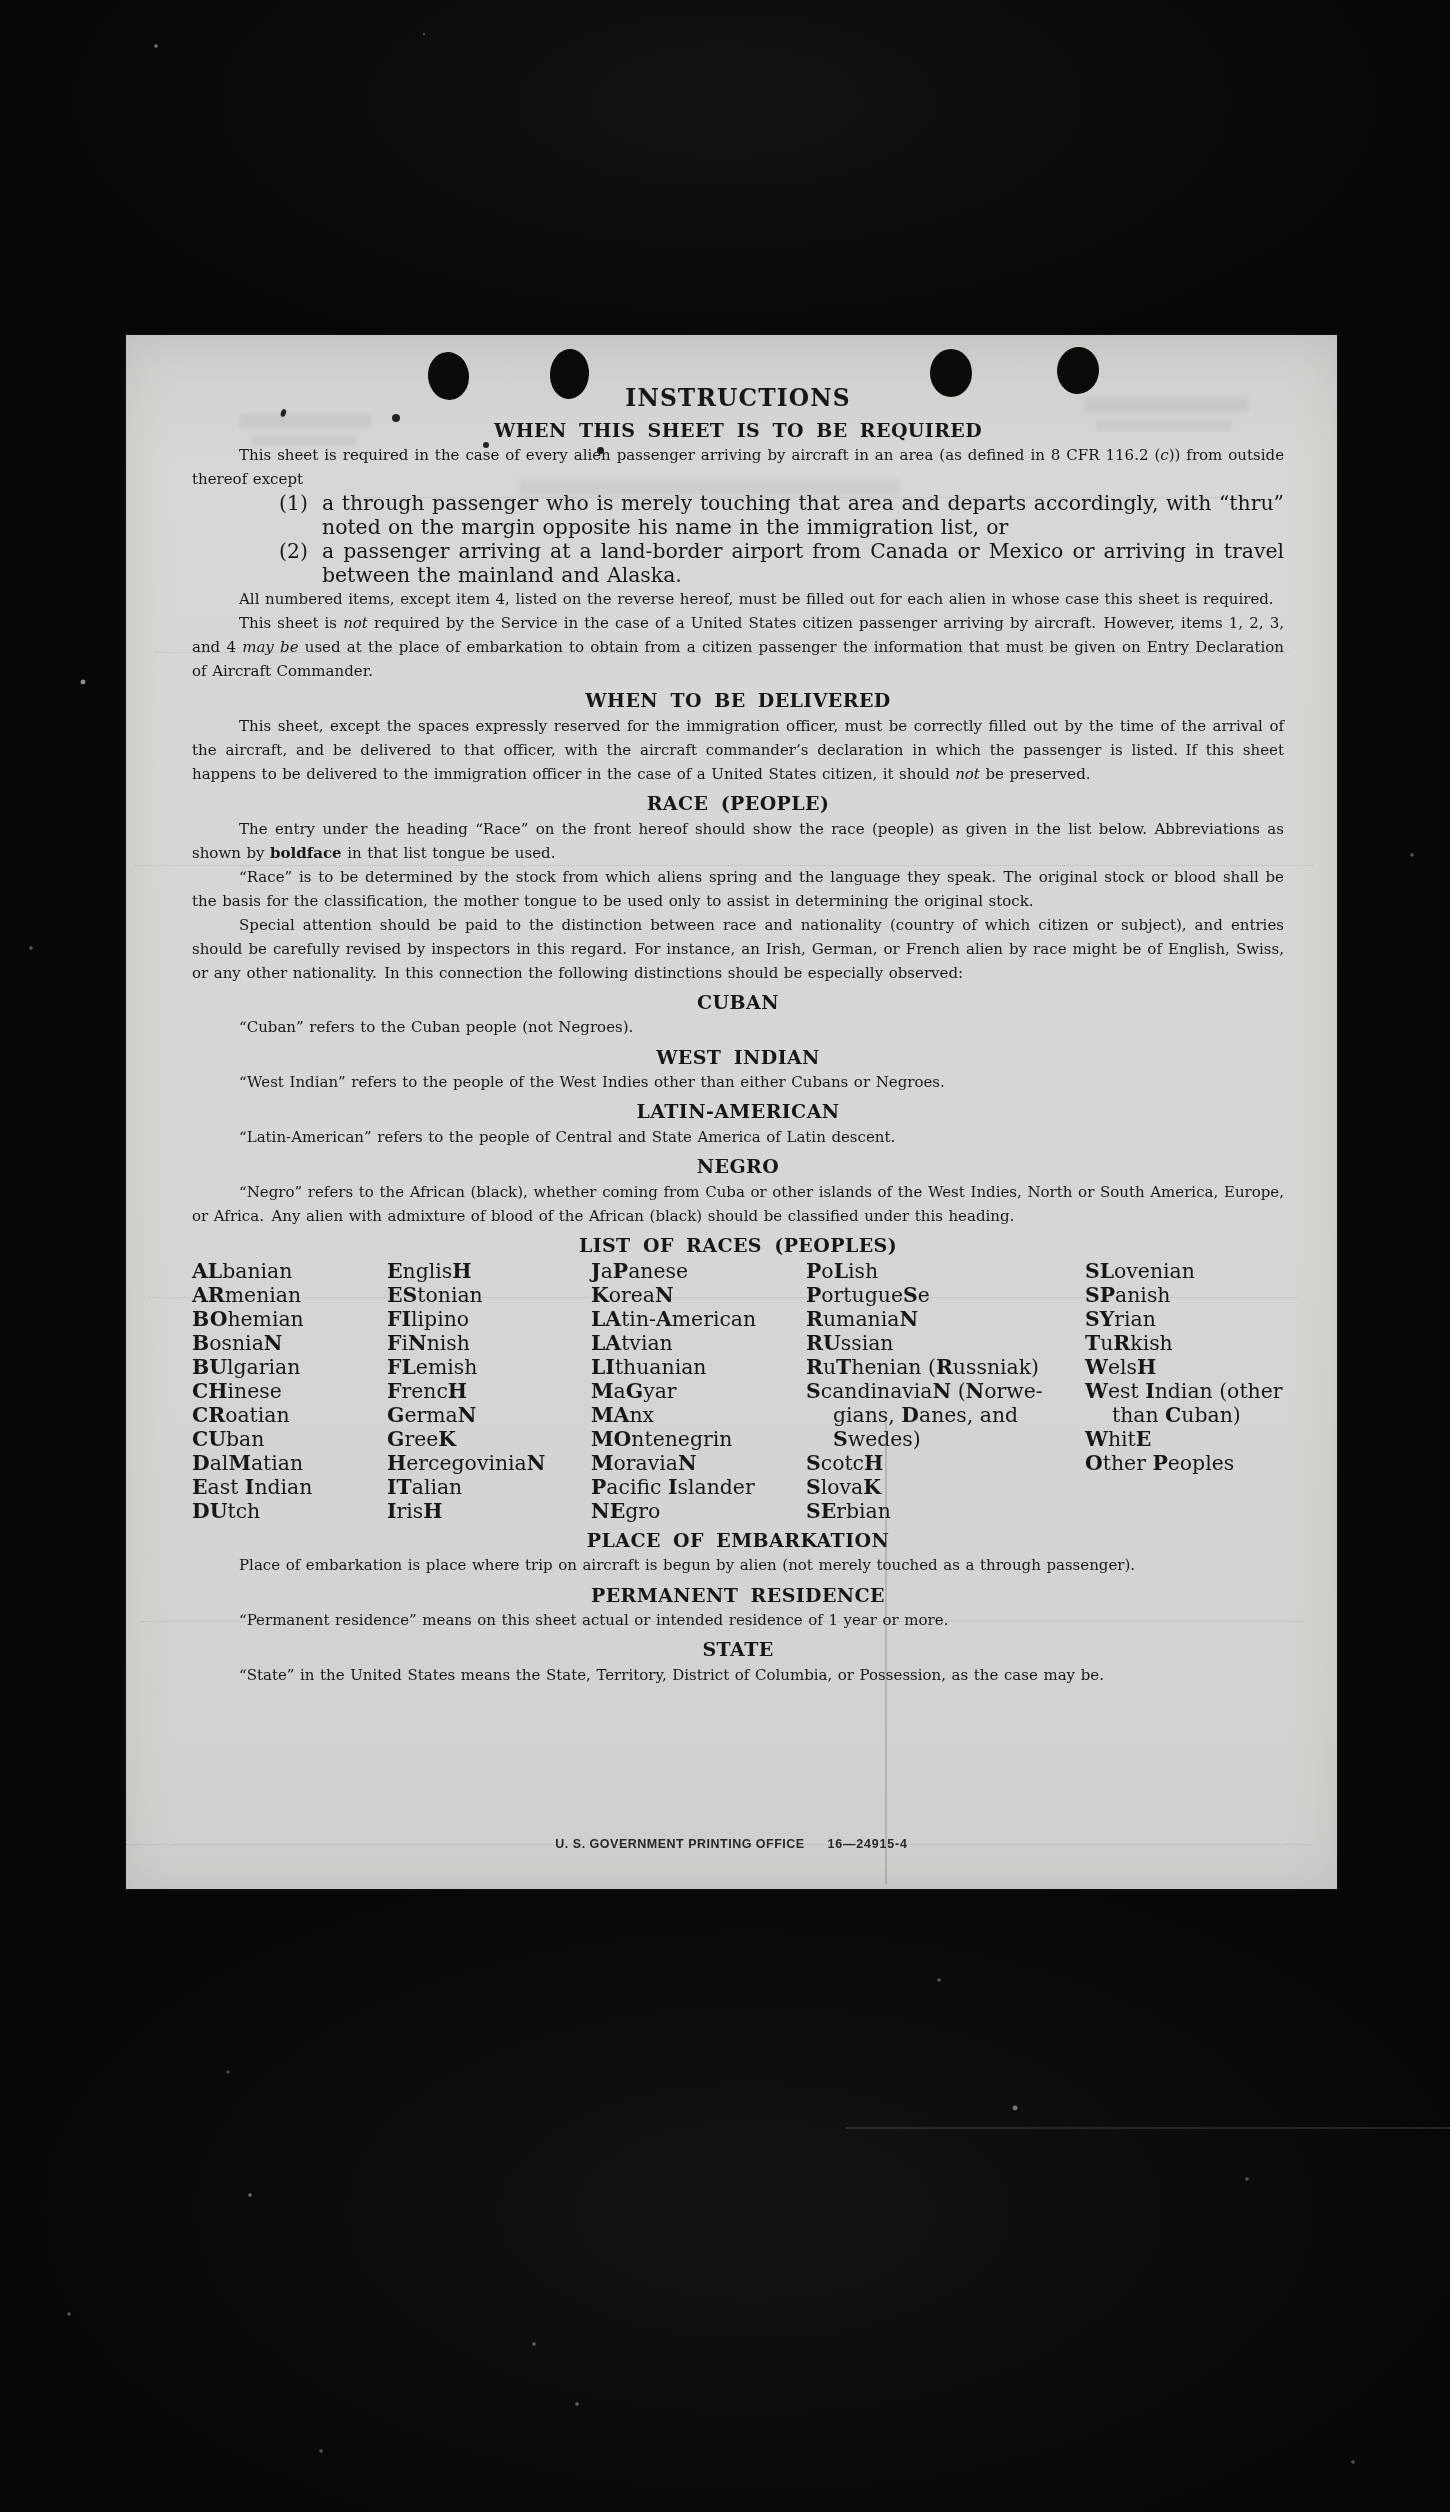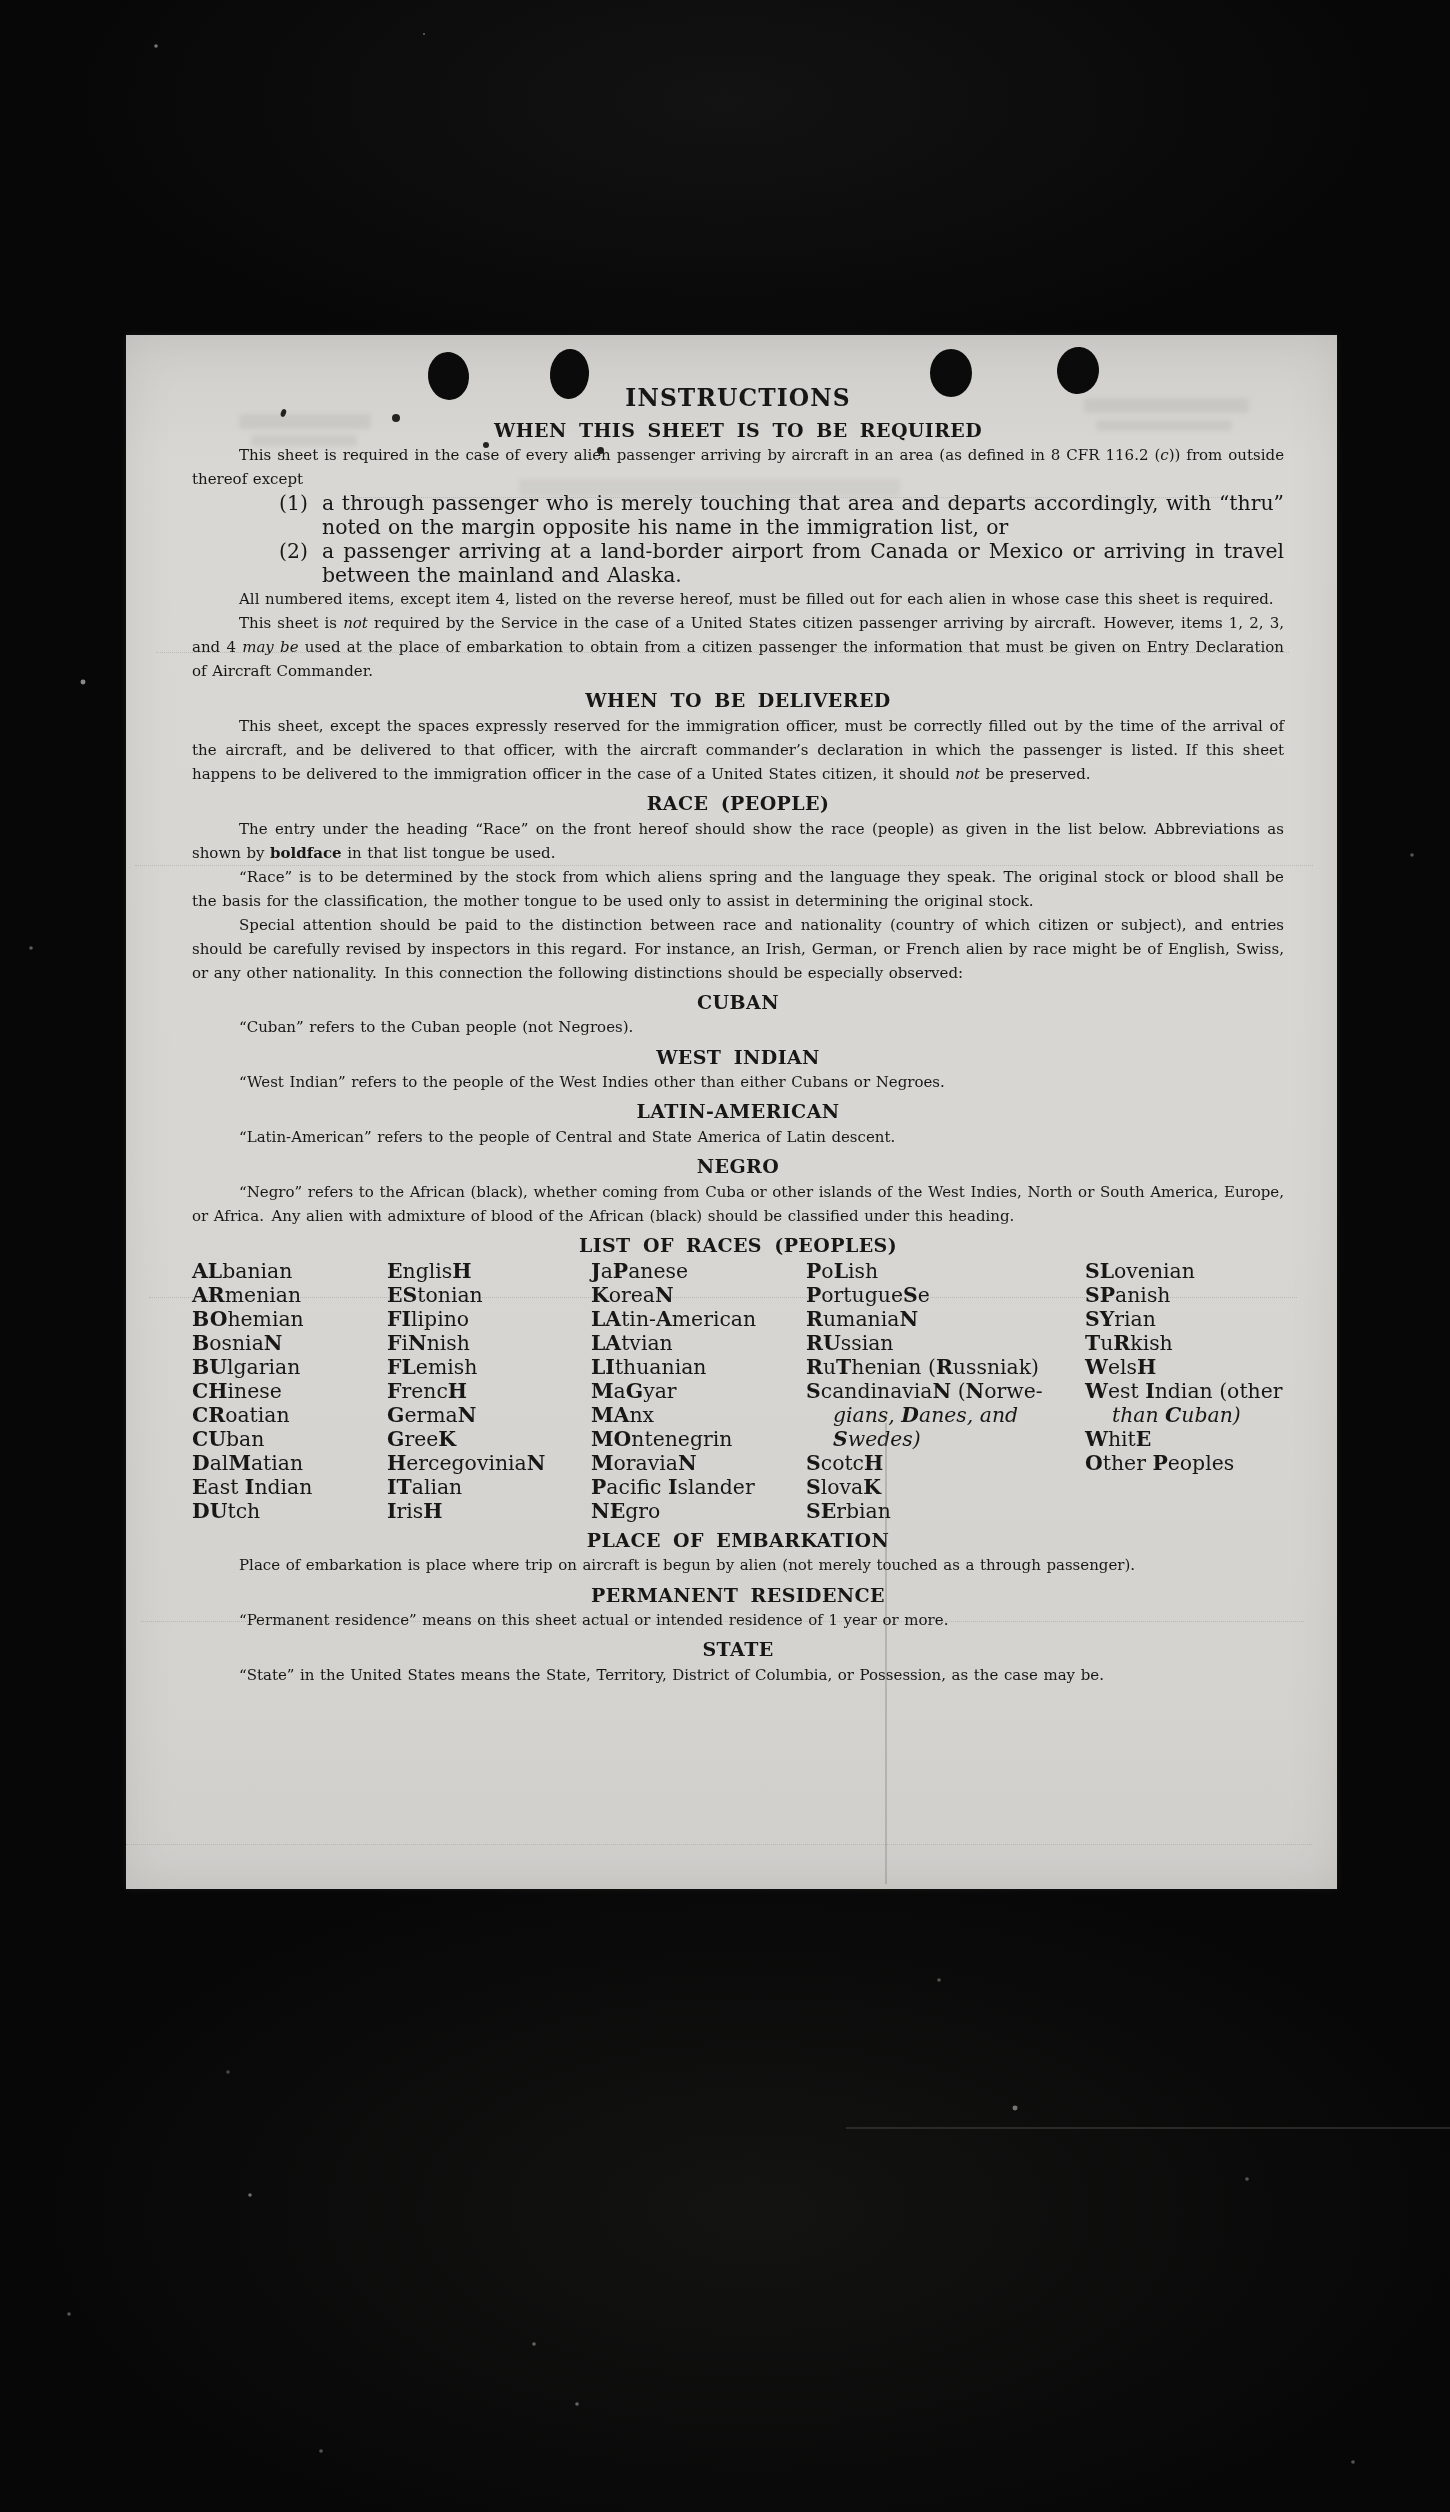--- a/index.html
+++ b/index.html
@@ -36,21 +36,21 @@
     padding-left:130px;text-indent:-43px;word-spacing:0.8px;
   }
   .num{display:inline-block;width:43px;text-indent:0;}
   .it{font-style:italic;}
   .bf{font-weight:bold;}
   
   .races{margin:1.5px 0 1.5px;}
   .races-row{display:grid;grid-template-columns:195px 204px 215px 279px 1fr;height:24px;}
   .race-cell{font-size:20.4px;line-height:24px;white-space:nowrap;}
   .race-cell b{font-weight:bold;}
-  .race-cell.ind{padding-left:27px;font-style:italic;}
+  .race-cell.ind{padding-left:27px;}
   
   .gpo-footer{
     position:absolute;left:0;right:0;bottom:38px;text-align:center;
     font-family:"Liberation Sans", sans-serif;font-weight:bold;
     font-size:12.5px;letter-spacing:0.5px;color:#262624;
   }
   .gpo-code{margin-left:22.7px;letter-spacing:0.8px;}
   
   .punch{position:absolute;background:#0b0b0b;border-radius:50%;}
   .punch1{left:302px;top:16.6px;width:41px;height:48px;transform:rotate(-6deg);}
@@ -254,15 +254,18 @@
         <div class="section-wrap">
           <div class="sec-heading">PERMANENT RESIDENCE</div>
           <div class="para"><span>“Permanent residence” means on this sheet actual or intended residence of 1 year or more.</span></div>
         </div>
         <div class="section-wrap">
           <div class="sec-heading">STATE</div>
           <div class="para"><span>“State” in the United States means the State, Territory, District of Columbia, or Possession, as the case may be.</span></div>
         </div>
       </div>
 
+    <div class="gpo-footer">
+      <span>U. S. GOVERNMENT PRINTING OFFICE</span><span class="gpo-code">16—24915-4</span>
+    </div>
   </div>
 </div>
 
 
 </body></html>

